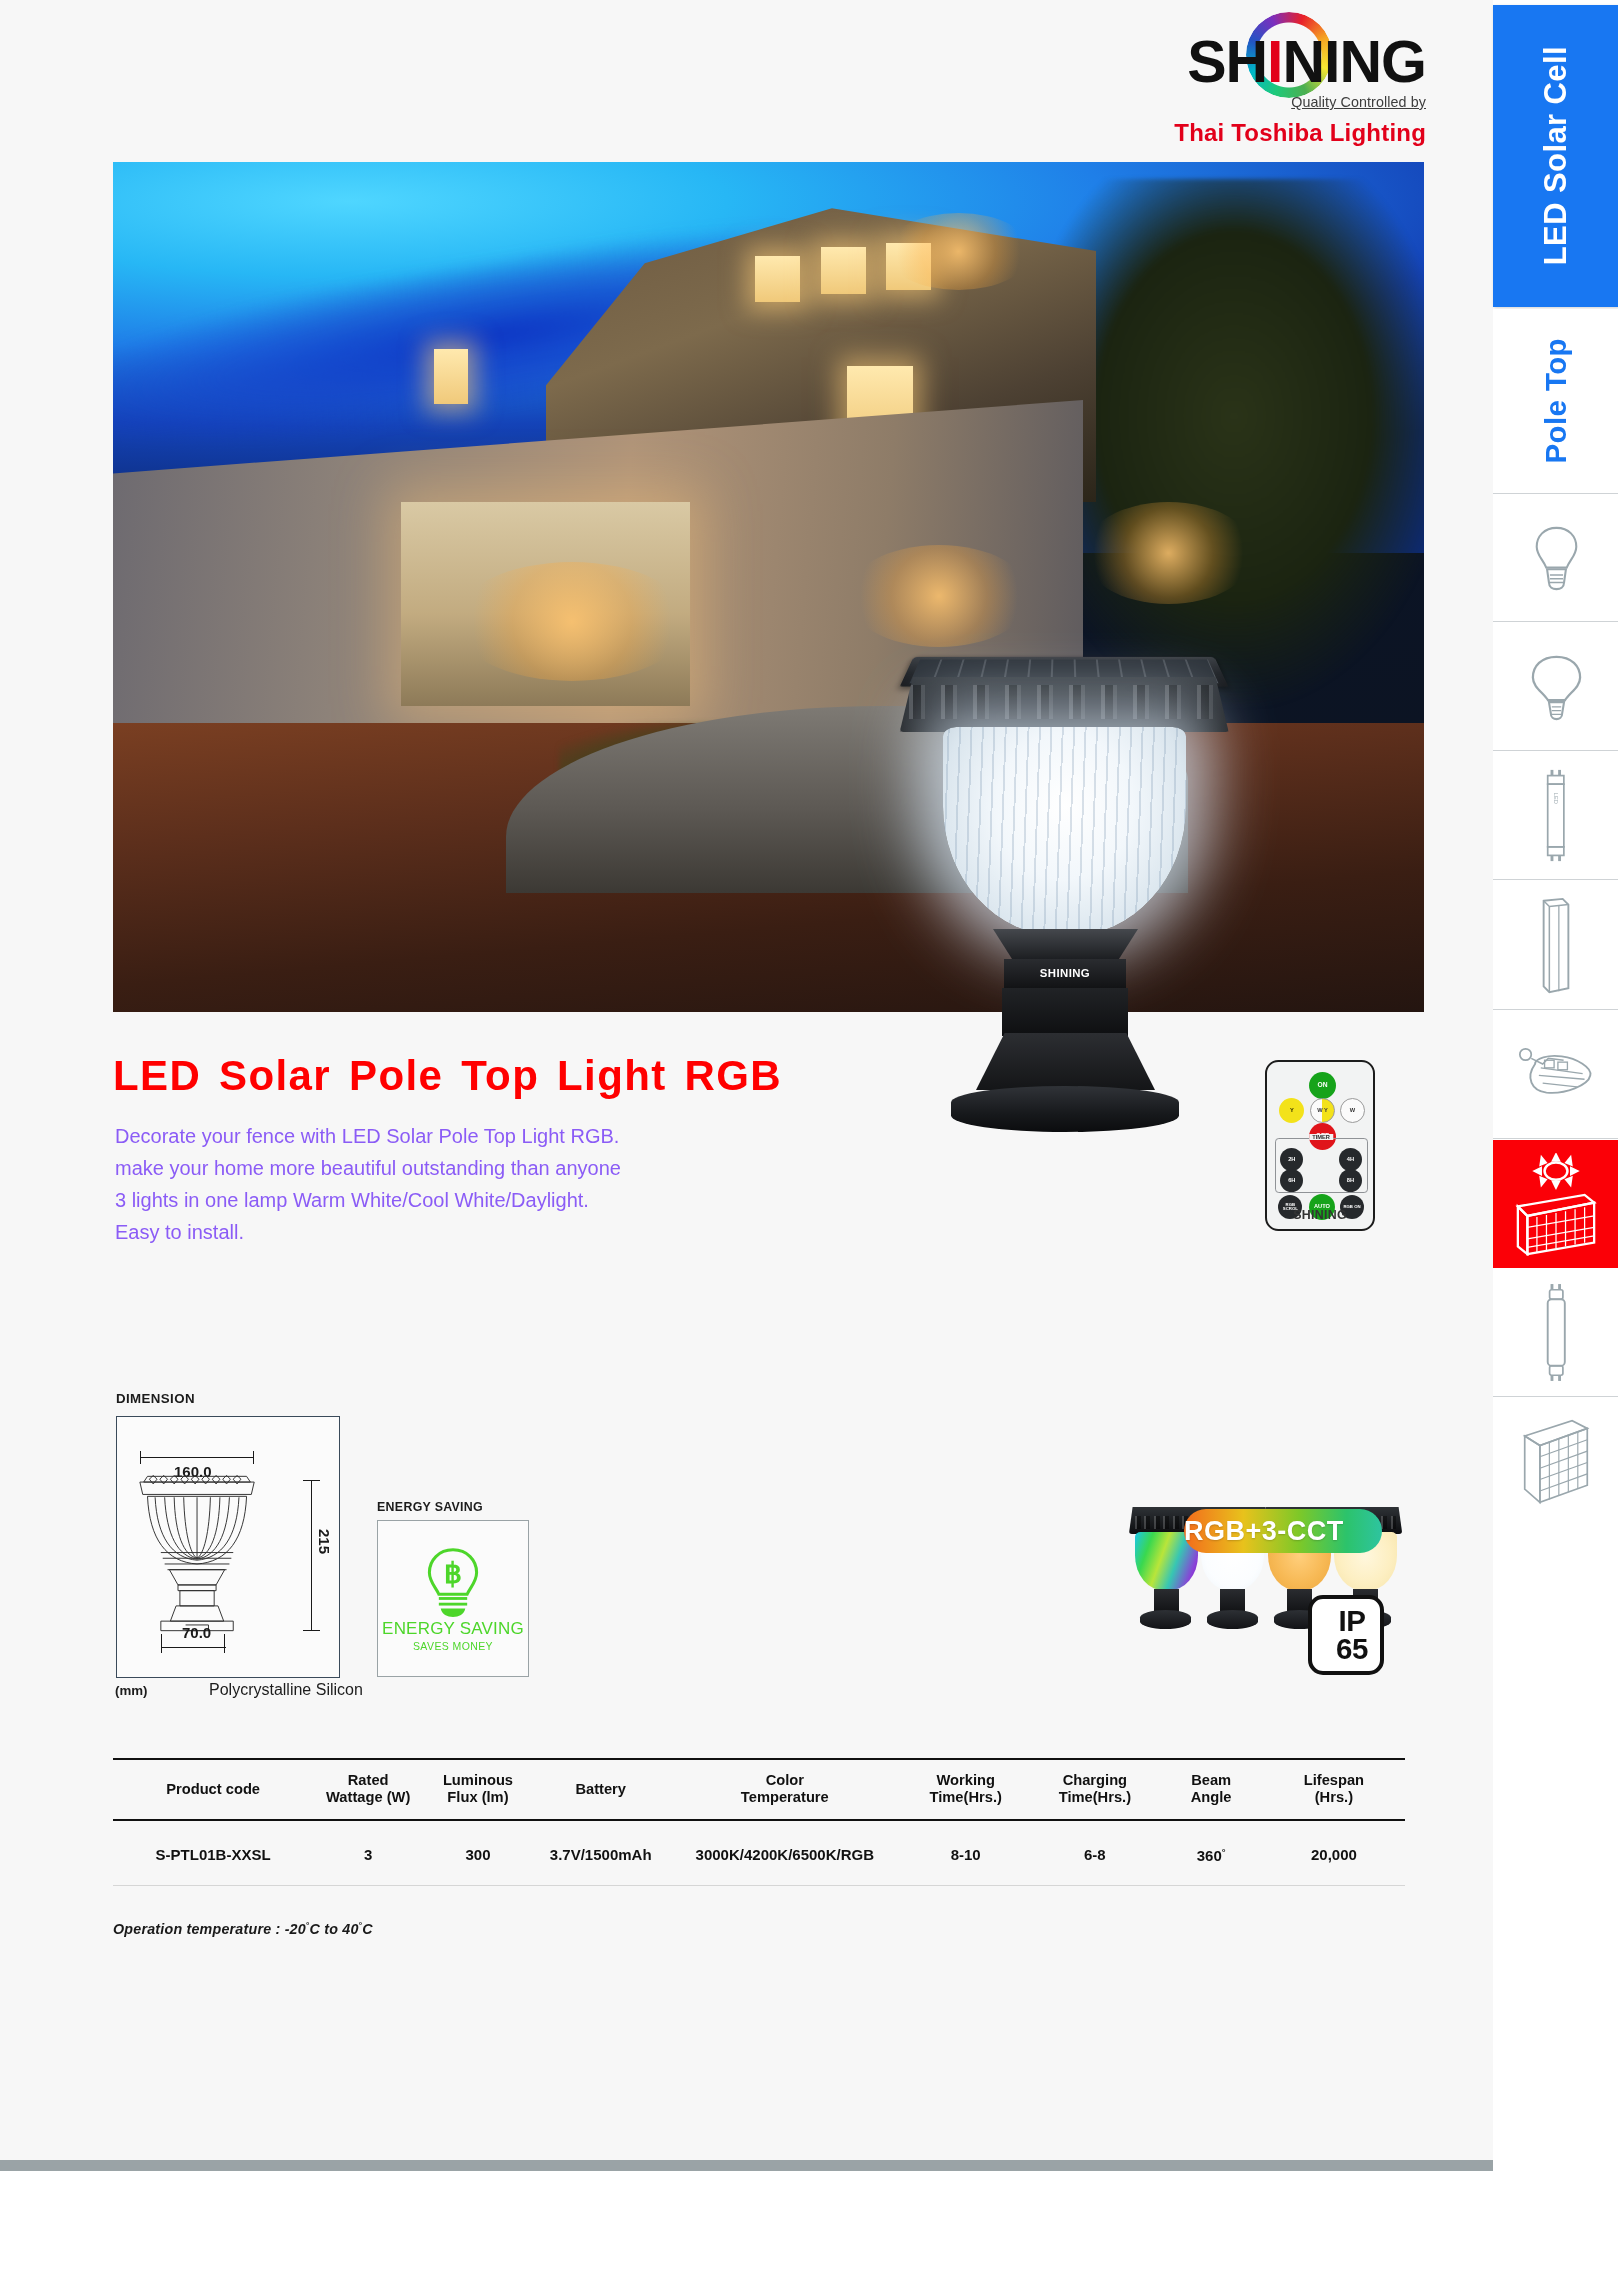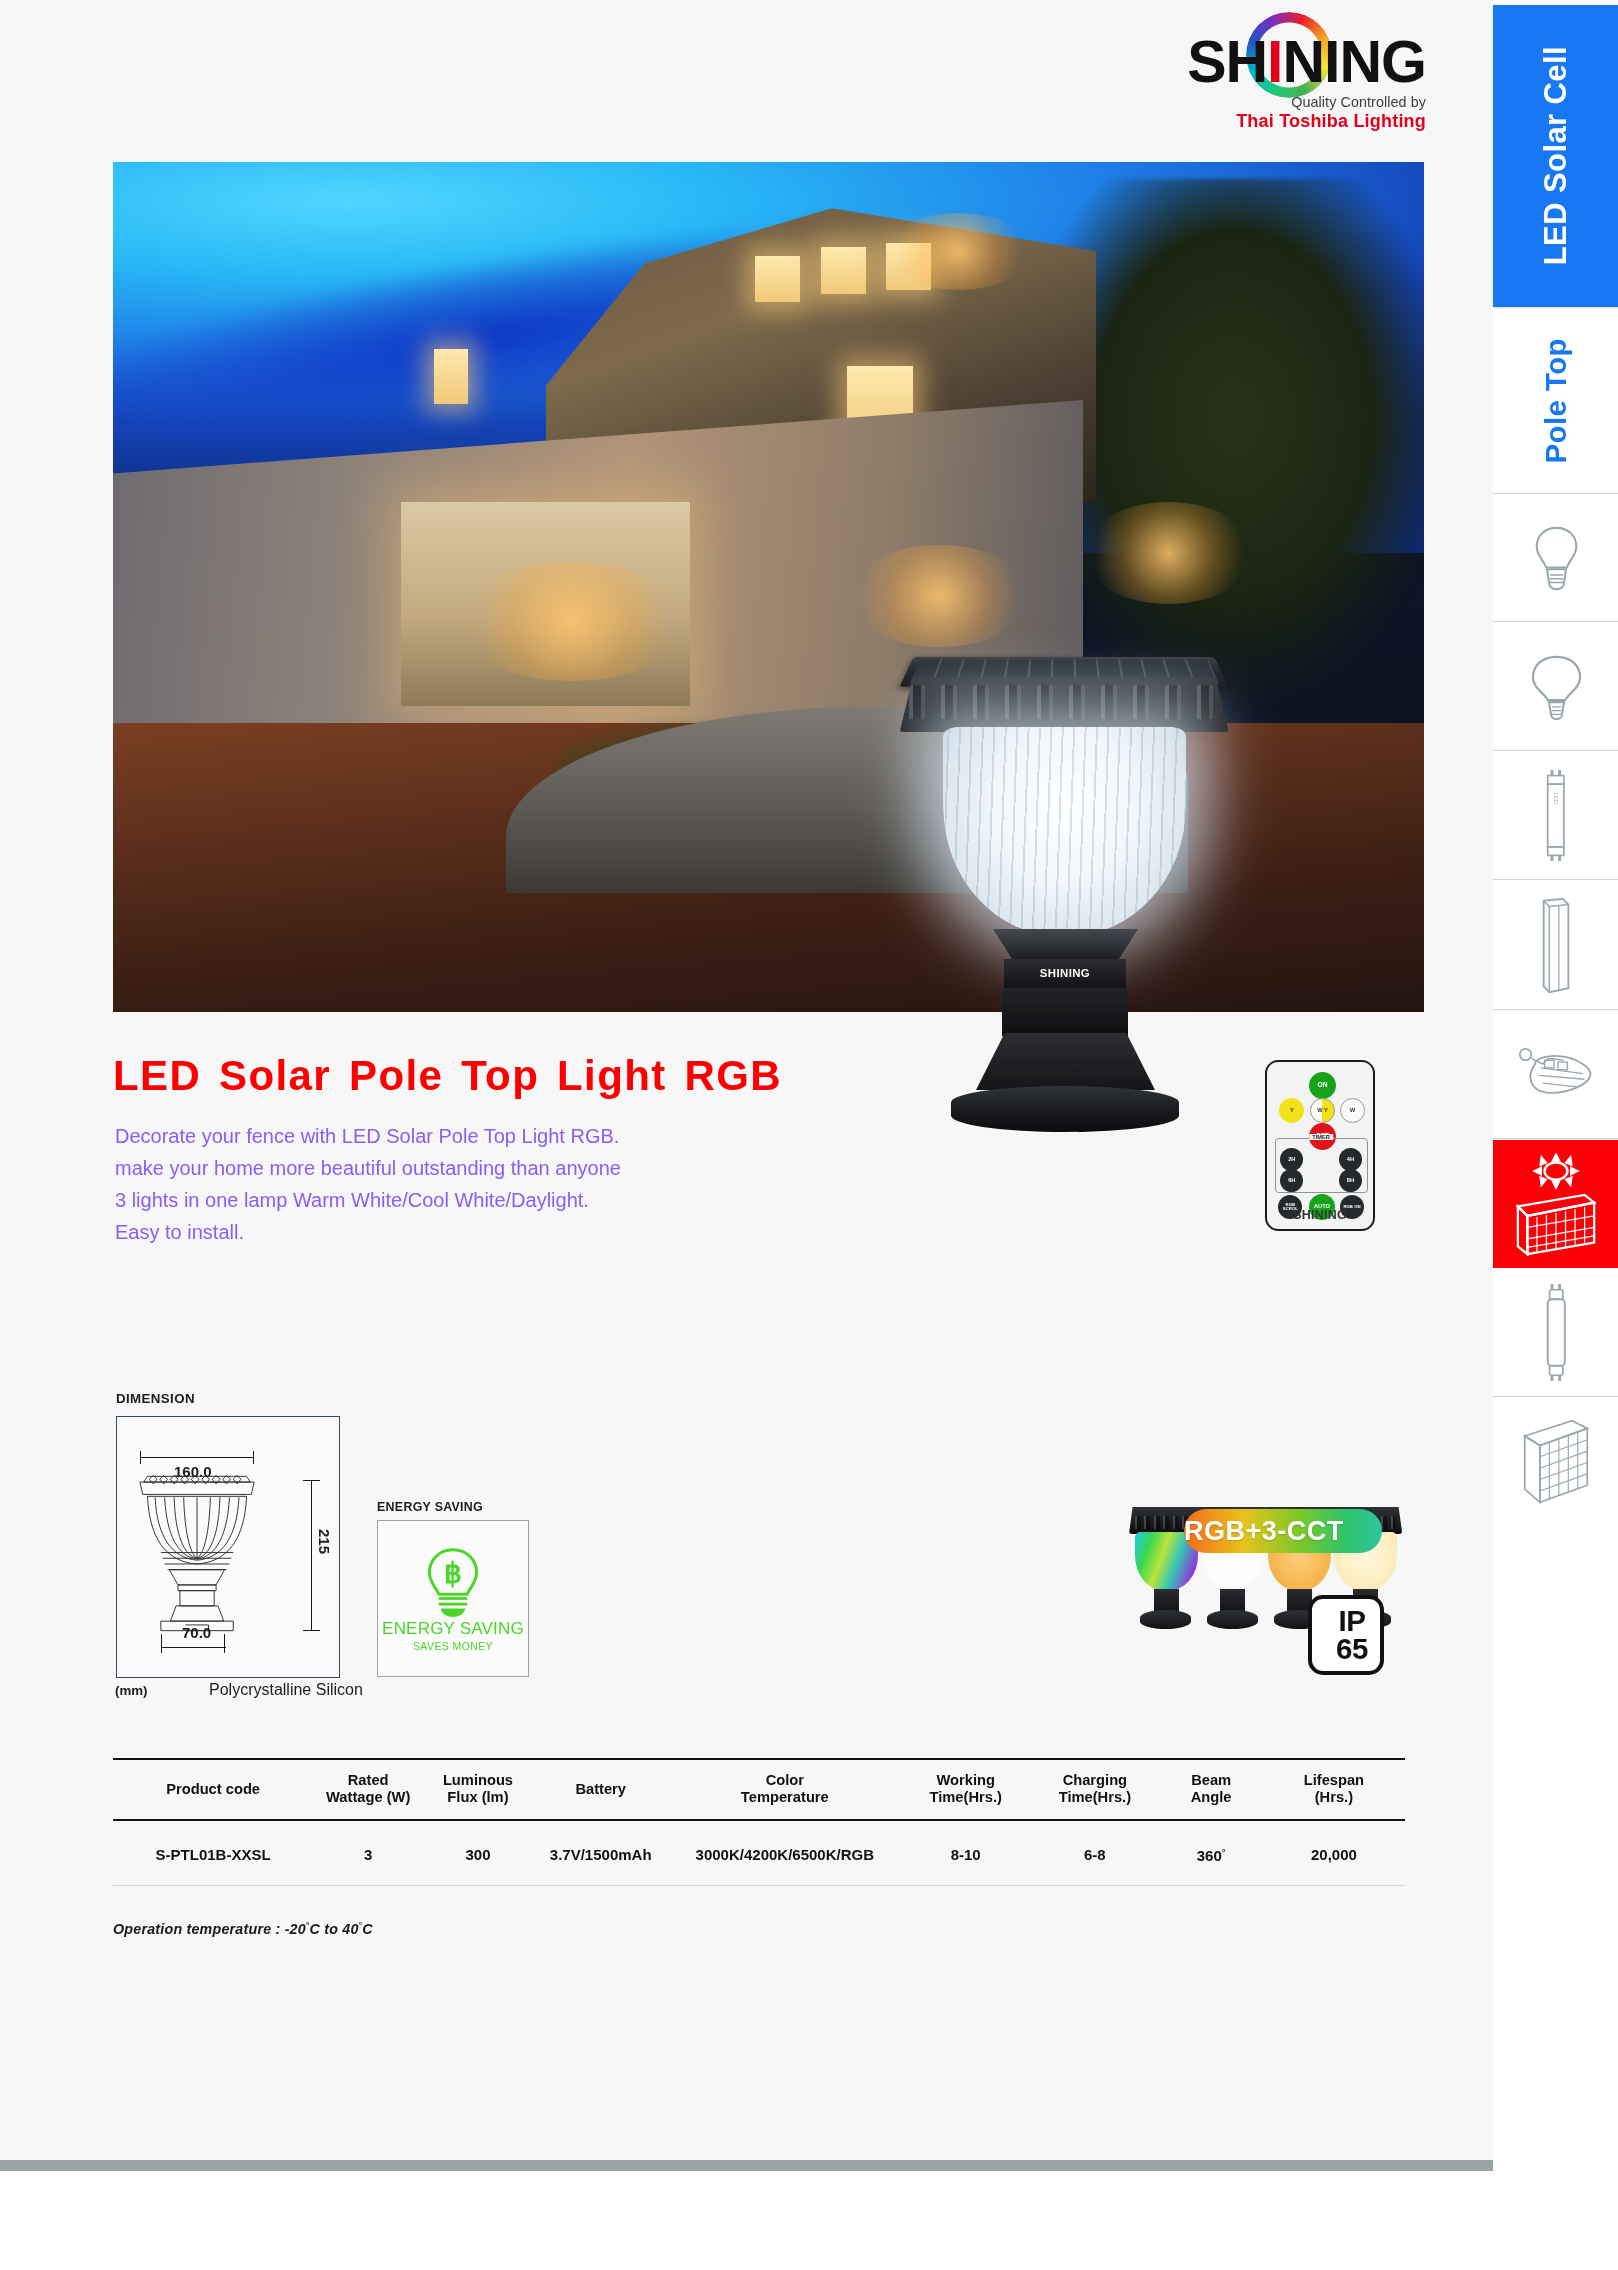--- a/index.html
+++ b/index.html
@@ -29,22 +29,22 @@
   .logo-ring {
     position: absolute; left: 59px; top: -21px; width: 86px; height: 86px;
     border-radius: 50%;
     background: conic-gradient(from 20deg, #e8202a, #f5a623, #f7e733, #4caf50, #1ec97a, #00b8c8, #2255c4, #7b2fbe, #e8202a);
     -webkit-mask: radial-gradient(circle, transparent 32px, #000 33px);
     mask: radial-gradient(circle, transparent 32px, #000 33px);
     z-index: 0;
   }
   .logo-text { position: relative; z-index: 2; }
   .logo-i-red { color: #e2001a; }
-  .logo-sub1 { font-size: 14.3px; color: #3d3d3d; margin-top: 1.9px; letter-spacing: 0.1px; }
-  .logo-sub2 { font-size: 18px; color: #e2001a; font-weight: bold; letter-spacing: 0.2px; margin-top: 1px; }
+  .logo-sub1 { font-size: 14.3px; color: #3d3d3d; margin-top: 1.9px; letter-spacing: 0.1px; text-decoration: underline; }
+  .logo-sub2 { font-size: 24px; color: #e2001a; font-weight: bold; letter-spacing: 0.2px; margin-top: 9px; }
 
   
   .hero {
     position: absolute; left: 113px; top: 162px; width: 1311px; height: 850px;
     overflow: hidden;
     background:
       linear-gradient(178deg, #2a6fd4 0%, #1b4fae 6%, #0f2f6e 16%, #0a1e45 26%, #0b1426 38%, #0d1420 100%);
   }
   .hero-sky {
     position: absolute; left: 0; top: 0; width: 100%; height: 46%;

